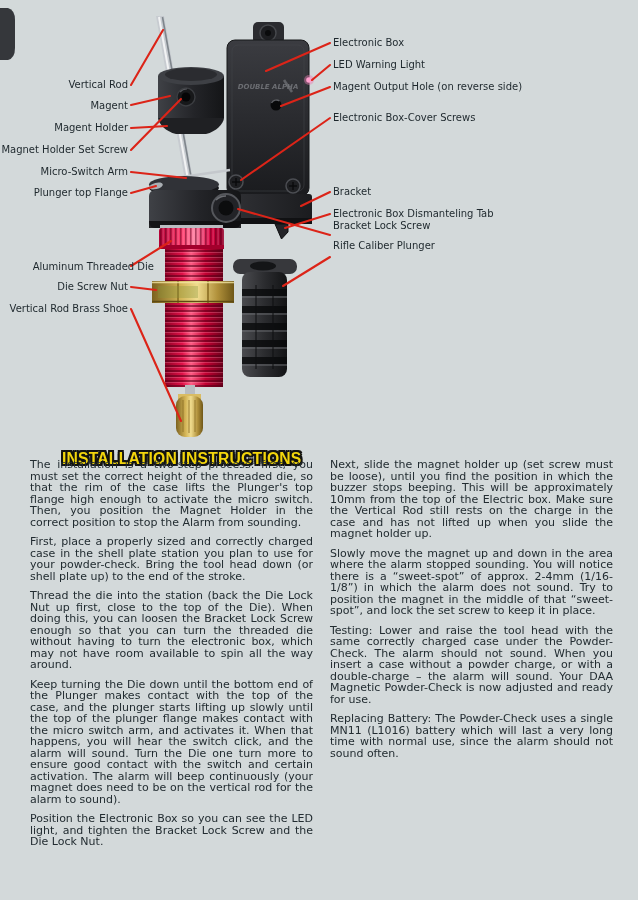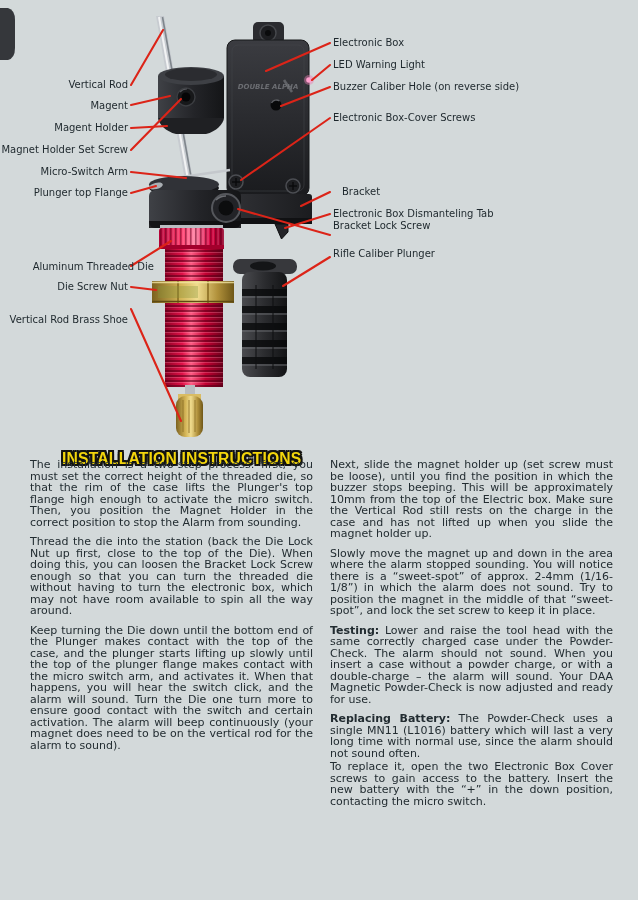--- a/index.html
+++ b/index.html
@@ -27,22 +27,22 @@
     transform:scaleX(.98);transform-origin:left center;
     white-space:nowrap;
   }
   .col{
     position:absolute;top:459px;width:283px;
     font-size:11px;line-height:11.5px;text-align:justify;
   }
   .col.left{left:30px}
   .col.right{left:330px}
   .col p{margin:0 0 8px}
-  .col p.no-gap{margin-bottom:2px}
-  .lead{font-weight:bold}
+  .col p.no-gap{margin-bottom:8px}
+  .lead{font-weight:normal}
 </style>
 </head>
 <body>
 
 <div class="page">
 
   <div class="diagram">
     <svg width="638" height="450" viewBox="0 0 638 450">
       <defs>
         <linearGradient id="gBlackV" x1="0" y1="0" x2="0" y2="1">
@@ -225,41 +225,42 @@
     </svg>
 
     <div class="plabel lft" style="right:510px;top:79px">Vertical Rod</div>
     <div class="plabel lft" style="right:510px;top:100px">Magent</div>
     <div class="plabel lft" style="right:510px;top:122px">Magent Holder</div>
     <div class="plabel lft" style="right:510px;top:144px">Magnet Holder Set Screw</div>
     <div class="plabel lft" style="right:510px;top:166px">Micro-Switch Arm</div>
     <div class="plabel lft" style="right:510px;top:187px">Plunger top Flange</div>
     <div class="plabel lft" style="right:484px;top:261px">Aluminum Threaded Die</div>
     <div class="plabel lft" style="right:510px;top:281px">Die Screw Nut</div>
-    <div class="plabel lft" style="right:510px;top:314px">Vertical Rod Brass Shoe</div>
+    <div class="plabel lft" style="right:510px;top:303px">Vertical Rod Brass Shoe</div>
 
     <div class="plabel" style="left:333px;top:37px">Electronic Box</div>
     <div class="plabel" style="left:333px;top:59px">LED Warning Light</div>
-    <div class="plabel" style="left:333px;top:81px">Buzzer Caliber Hole (on reverse side)</div>
+    <div class="plabel" style="left:333px;top:81px">Magent Output Hole (on reverse side)</div>
     <div class="plabel" style="left:333px;top:112px">Electronic Box-Cover Screws</div>
-    <div class="plabel" style="left:342px;top:186px">Bracket</div>
+    <div class="plabel" style="left:333px;top:186px">Bracket</div>
     <div class="plabel" style="left:333px;top:208px">Electronic Box Dismanteling Tab</div>
     <div class="plabel" style="left:333px;top:220px">Bracket Lock Screw</div>
-    <div class="plabel" style="left:333px;top:248px">Rifle Caliber Plunger</div>
+    <div class="plabel" style="left:333px;top:240px">Rifle Caliber Plunger</div>
   </div>
 
   <div class="title">INSTALLATION INSTRUCTIONS</div>
 
   <div class="col left">
     <p><span class="lead"></span><span>The installation is a two-step process: first, you must set the correct height of the threaded die, so that the rim of the case lifts the Plunger's top flange high enough to activate the micro switch. Then, you position the Magnet Holder in the correct position to stop the Alarm from sounding.</span></p>
+    <p><span class="lead"></span><span>First, place a properly sized and correctly charged case in the shell plate station you plan to use for your powder-check. Bring the tool head down (or shell plate up) to the end of the stroke.</span></p>
     <p><span class="lead"></span><span>Thread the die into the station (back the Die Lock Nut up first, close to the top of the Die). When doing this, you can loosen the Bracket Lock Screw enough so that you can turn the threaded die without having to turn the electronic box, which may not have room available to spin all the way around.</span></p>
     <p><span class="lead"></span><span>Keep turning the Die down until the bottom end of the Plunger makes contact with the top of the case, and the plunger starts lifting up slowly until the top of the plunger flange makes contact with the micro switch arm, and activates it. When that happens, you will hear the switch click, and the alarm will sound. Turn the Die one turn more to ensure good contact with the switch and certain activation. The alarm will beep continuously (your magnet does need to be on the vertical rod for the alarm to sound).</span></p>
+    <p><span class="lead"></span><span>Position the Electronic Box so you can see the LED light, and tighten the Bracket Lock Screw and the Die Lock Nut.</span></p>
   </div>
 
   <div class="col right">
     <p><span class="lead"></span><span>Next, slide the magnet holder up (set screw must be loose), until you find the position in which the buzzer stops beeping. This will be approximately 10mm from the top of the Electric box. Make sure the Vertical Rod still rests on the charge in the case and has not lifted up when you slide the magnet holder up.</span></p>
     <p><span class="lead"></span><span>Slowly move the magnet up and down in the area where the alarm stopped sounding. You will notice there is a “sweet-spot” of approx. 2-4mm (1/16-1/8”) in which the alarm does not sound. Try to position the magnet in the middle of that “sweet-spot”, and lock the set screw to keep it in place.</span></p>
     <p><span class="lead">Testing:</span><span> Lower and raise the tool head with the same correctly charged case under the Powder-Check. The alarm should not sound. When you insert a case without a powder charge, or with a double-charge – the alarm will sound. Your DAA Magnetic Powder-Check is now adjusted and ready for use.</span></p>
     <p class="no-gap"><span class="lead">Replacing Battery:</span><span> The Powder-Check uses a single MN11 (L1016) battery which will last a very long time with normal use, since the alarm should not sound often.</span></p>
-    <p><span class="lead"></span><span>To replace it, open the two Electronic Box Cover screws to gain access to the battery. Insert the new battery with the “+” in the down position, contacting the micro switch.</span></p>
   </div>
 
 </div>
 
 </body></html>

